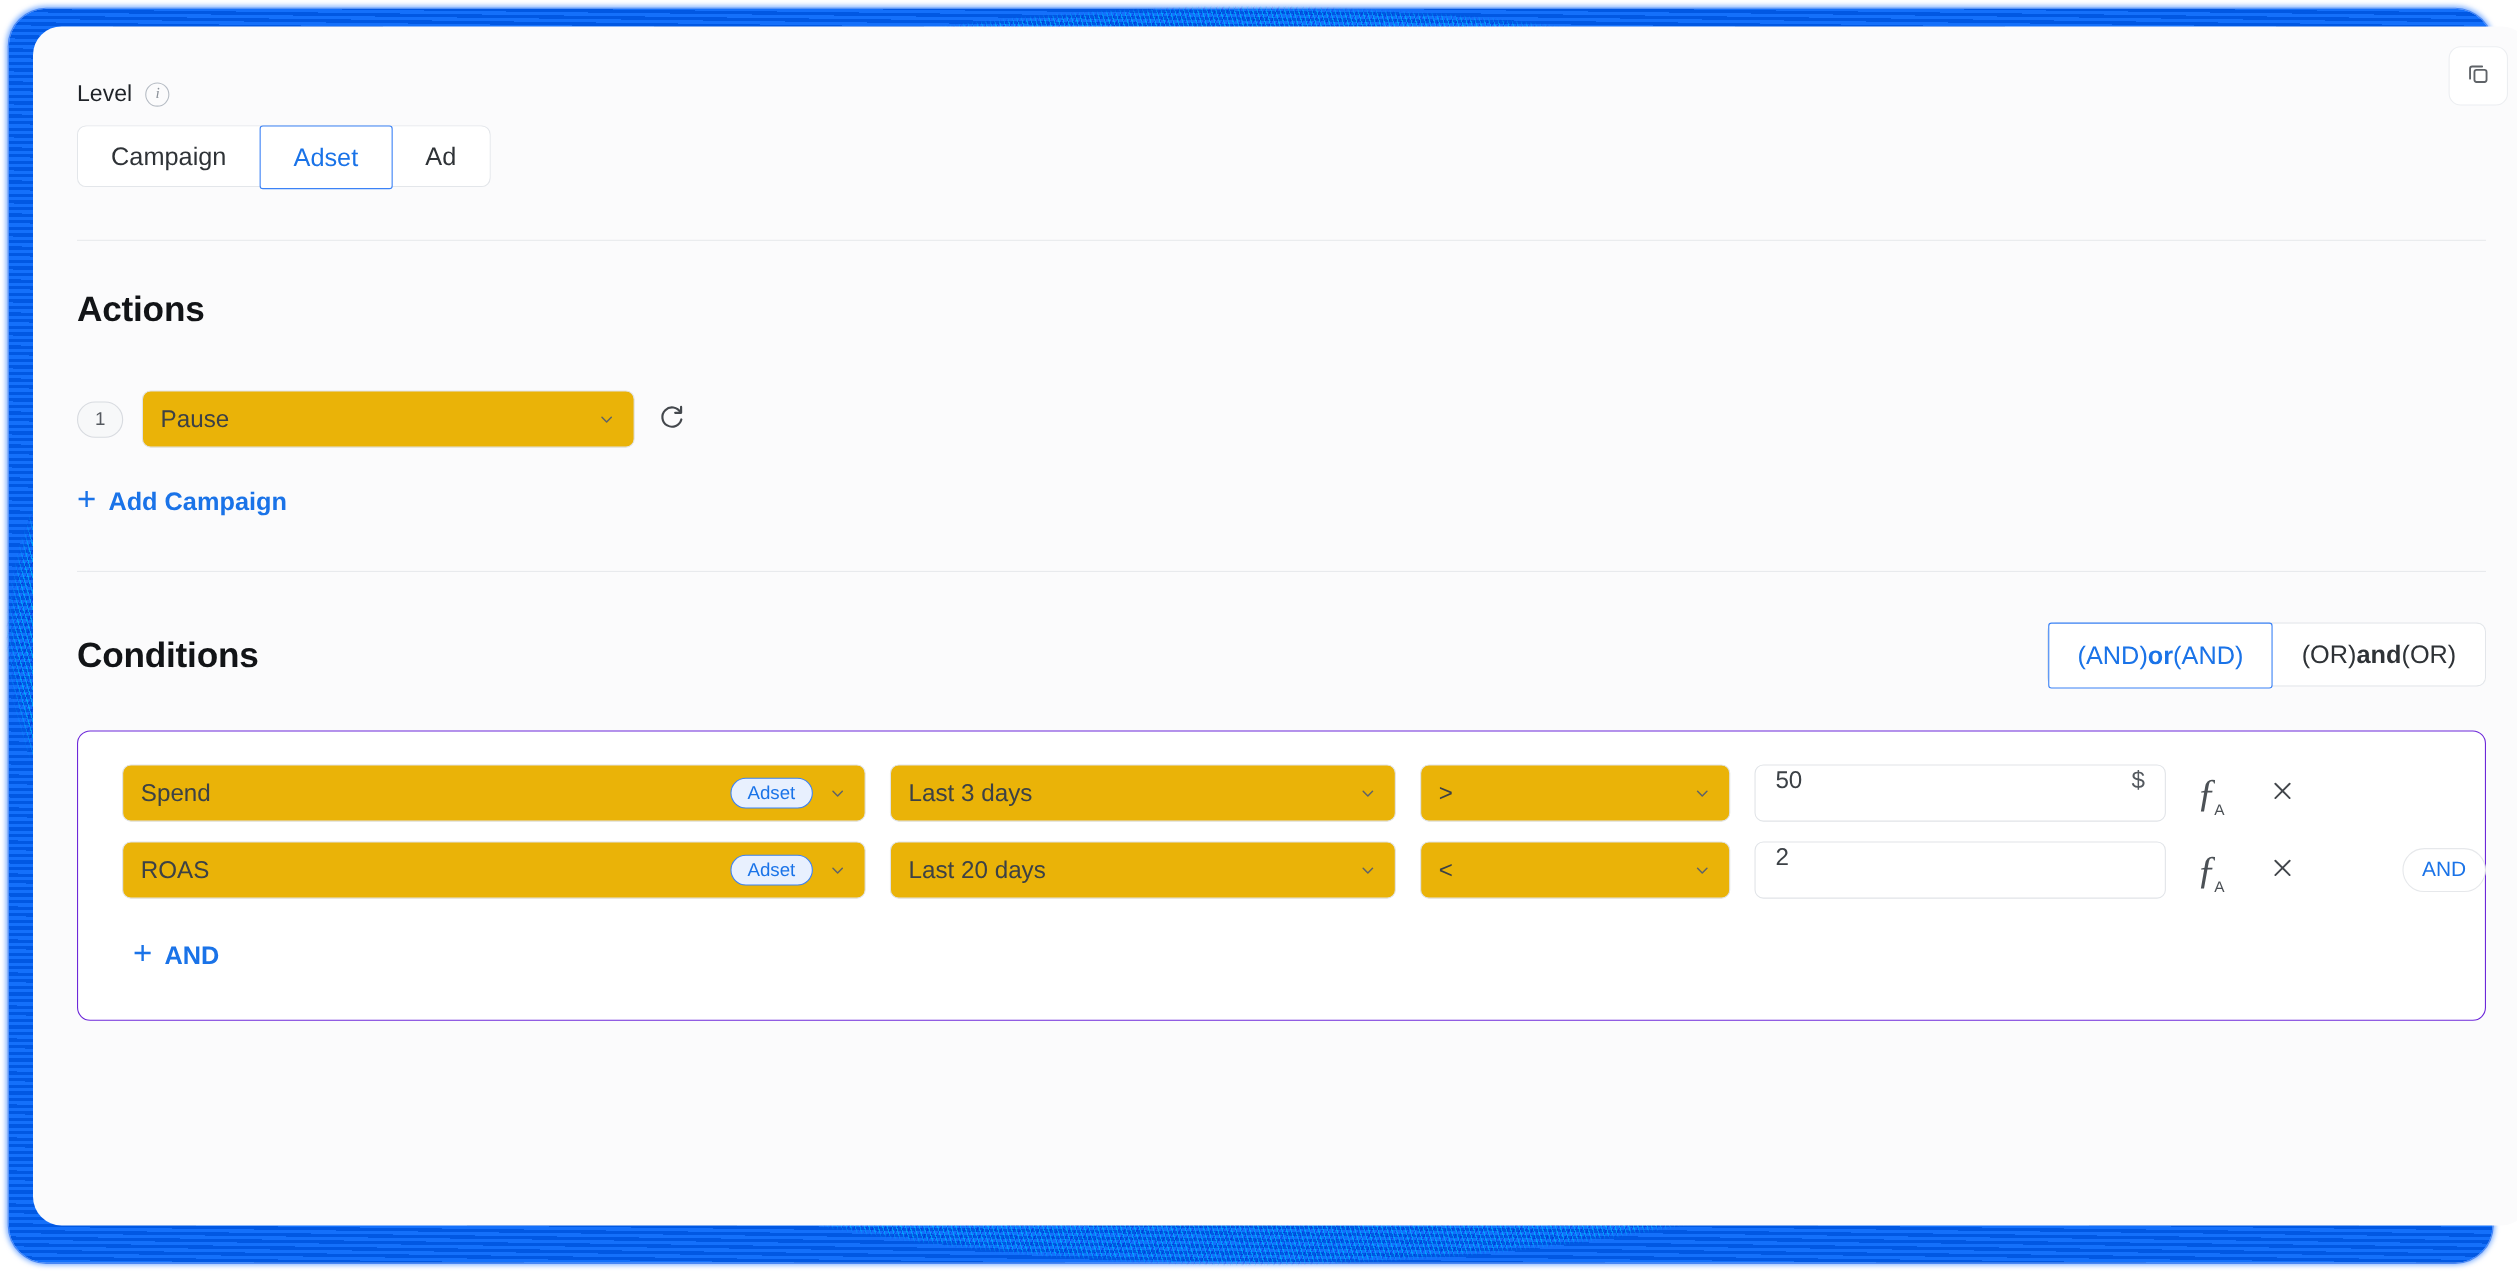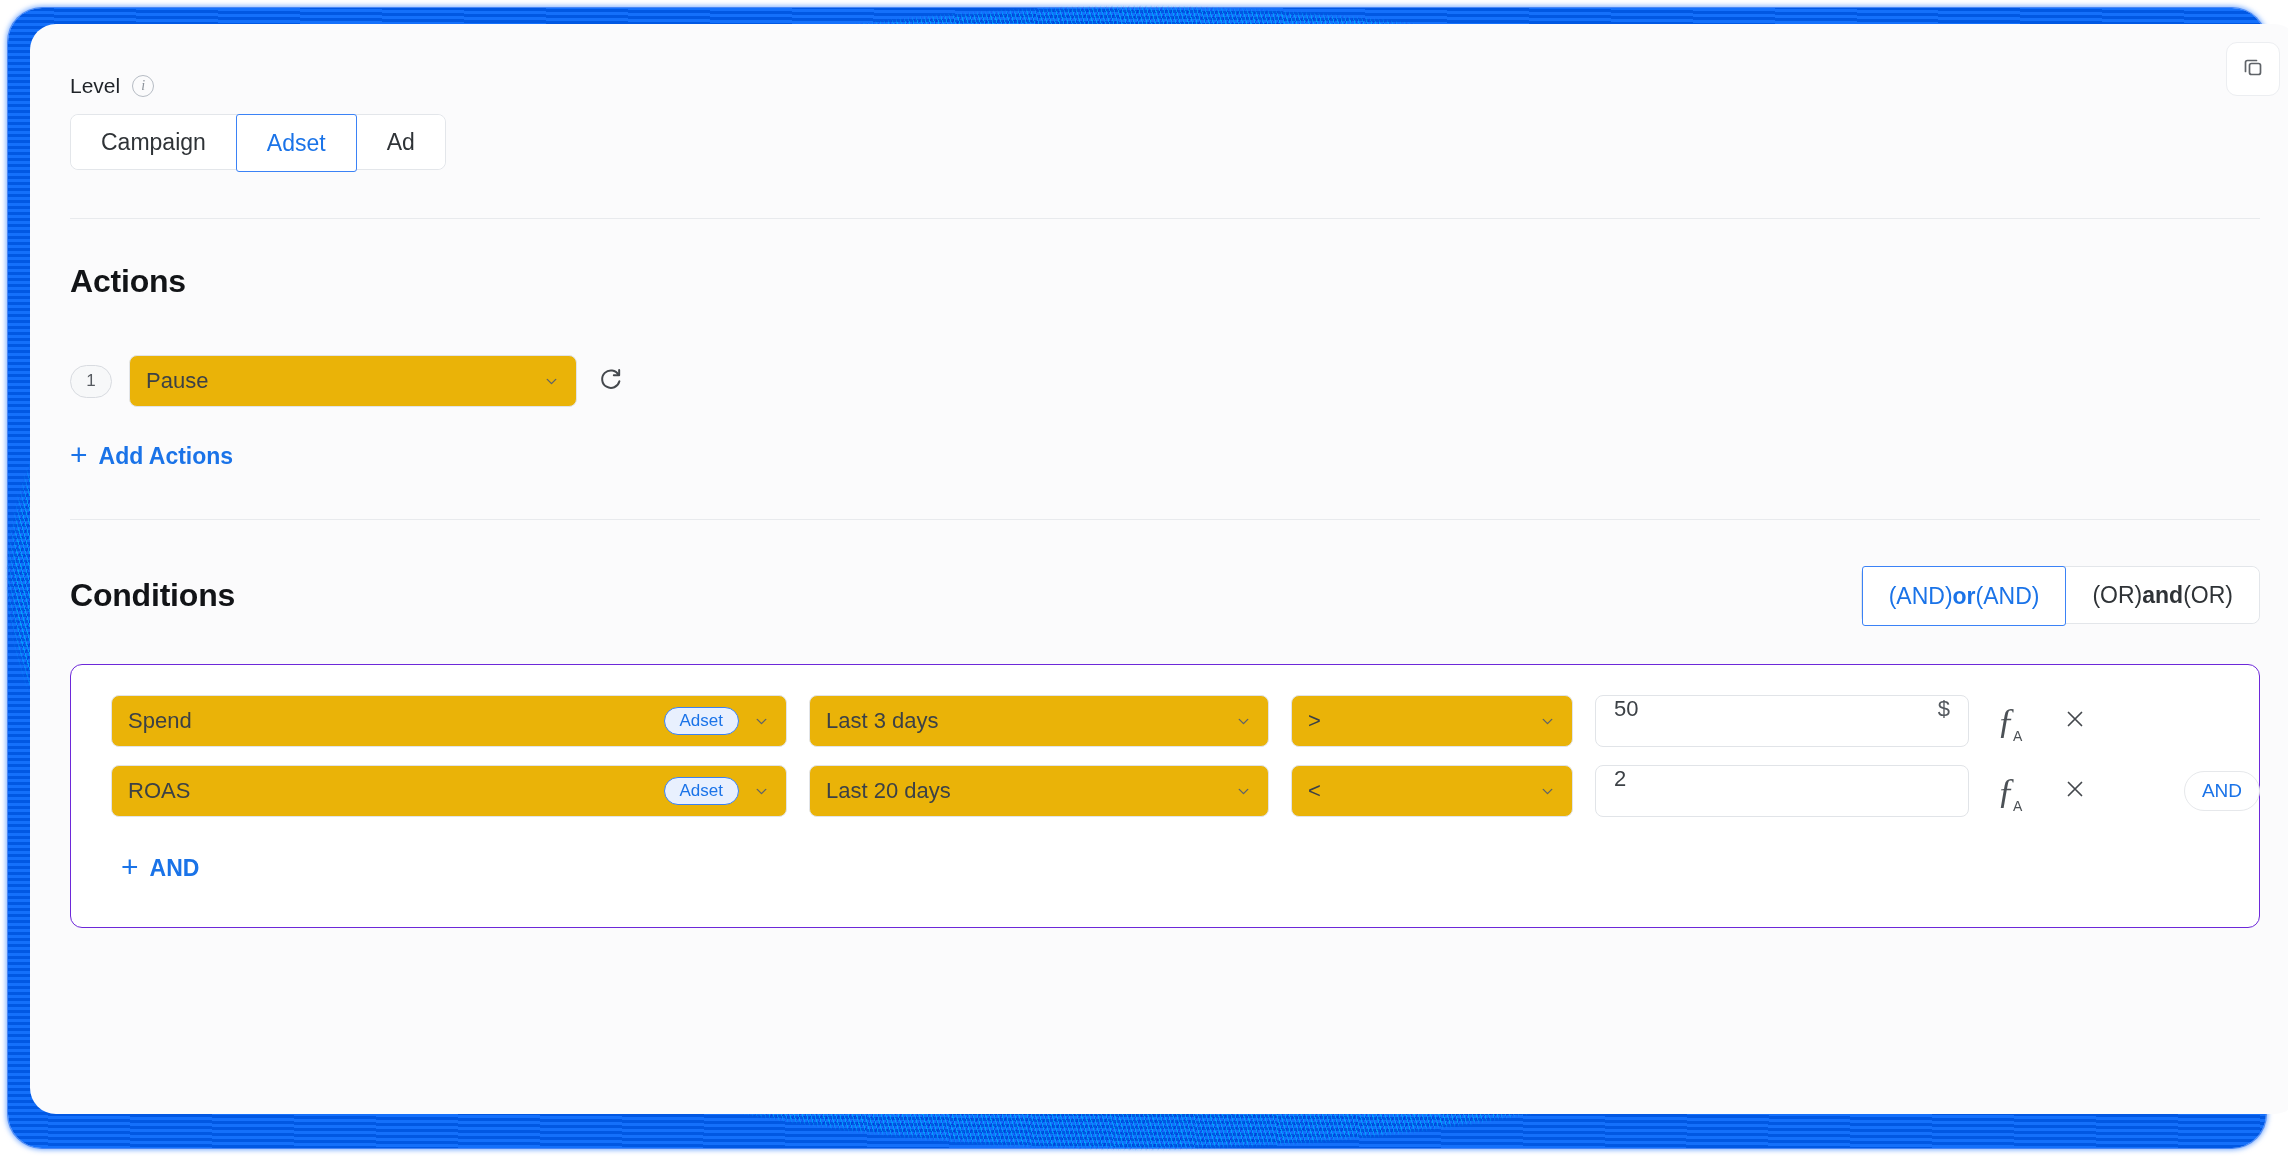--- a/index.html
+++ b/index.html
@@ -391,21 +391,21 @@
           <svg width="28" height="28" viewBox="0 0 24 24" fill="none" stroke="#44484d" stroke-width="1.7" stroke-linecap="round" stroke-linejoin="round">
             <path d="M18.5 8.5A7.5 7.5 0 1 0 19.2 14"></path>
             <path d="M19 4.2v4.6h-4.6"></path>
           </svg>
         </span>
       </div>
     </div>
 
     <button class="link-btn">
       <span class="plus">+</span>
-      <span>Add Actions</span>
+      <span>Add Campaign</span>
     </button>
   </div>
 
   <div class="divider"></div>
 
   <div class="section">
     <div class="cond-head">
       <div class="heading">Conditions</div>
 
       <div class="logic-group">

